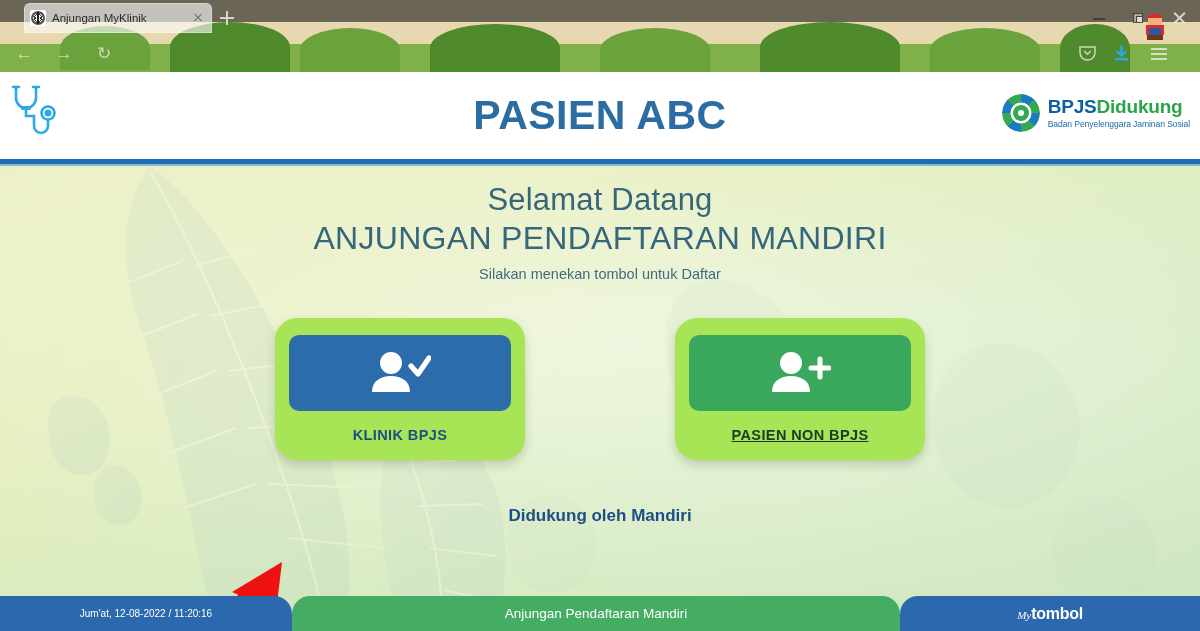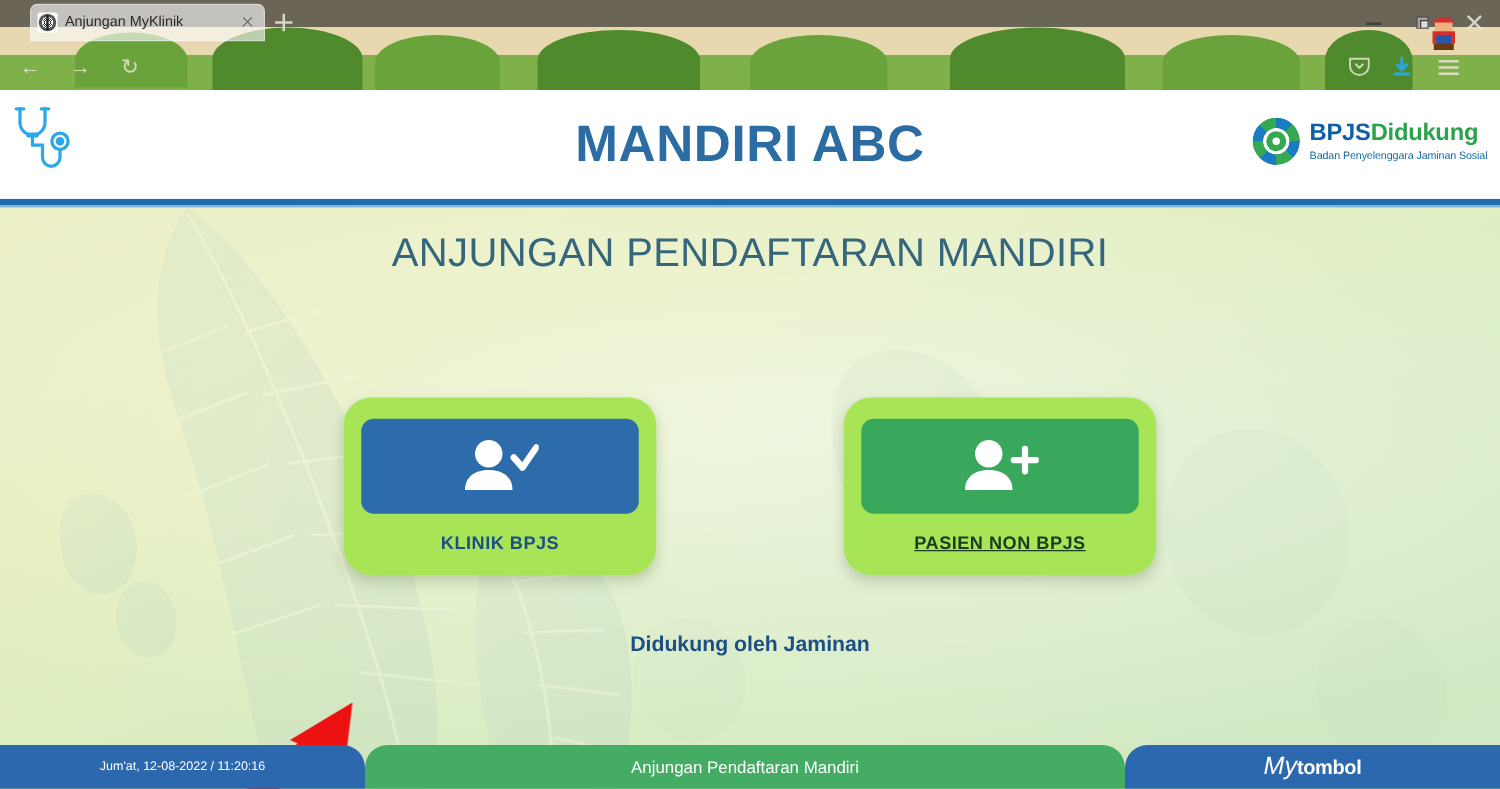--- a/index.html
+++ b/index.html
@@ -395,23 +395,23 @@
   }
   #foot-right {
     flex: 1 1 auto;
     background: #2b68ad;
     border-radius: 18px 0 0 0;
     display: flex; align-items: center; justify-content: center;
     color: #fff;
   }
   #myklinik-logo { font-size: 16px; }
   #myklinik-logo .script {
-    font-family: Liberation Sans, sans-serif;
+    font-family: Liberation Serif, serif;
     font-style: italic;
-    font-size: 20px;
+    font-size: 11px;
   }
   #myklinik-logo .bold { font-weight: 700; letter-spacing: -.3px; }
 </style>
 </head>
 <body>
 
 <div id="desktop">
 
   <div class="desk-bush" style="left:60px; top:26px; width:90px; height:44px;"></div>
   <div class="desk-bush dark" style="left:170px; top:22px; width:120px; height:50px;"></div>
@@ -531,21 +531,21 @@
               <line x1="5" y1="5" x2="11" y2="5"></line>
               <line x1="25" y1="5" x2="31" y2="5"></line>
               <path d="M18 26 V34"></path>
               <path d="M18 34 H26 V44 A7 7 0 0 0 40 44 V38"></path>
               <circle cx="40" cy="31" r="6.5"></circle>
               <circle cx="40" cy="31" r="2.2" fill="#2aa8e8"></circle>
             </g>
             <rect x="13" y="24" width="10" height="4" rx="1.6" fill="#2aa8e8"></rect>
           </svg>
         </div>
-        <div id="clinic-title">MANDIRI ABC</div>
+        <div id="clinic-title">PASIEN ABC</div>
         <div id="bpjs-logo">
           <div id="bpjs-mark">
             <span class="ring"></span>
               <span class="core"></span>
           </div>
           <div id="bpjs-words">
             <div id="bpjs-name">
               <span class="b">BPJS</span><span class="k">Didukung</span>
             </div>
             <div id="bpjs-tag">Badan Penyelenggara Jaminan Sosial</div>
@@ -576,21 +576,23 @@
           </g>
           <g stroke="#f4f7e2" stroke-width="2.2" fill="none" opacity="0.9">
             <path d="M150 5 C200 90 250 210 290 330 C310 390 320 430 325 463"></path>
             <path d="M195 100 l70 -20 M210 150 l80 -16 M228 205 l86 -10 M248 262 l92 -4 M268 318 l96 4 M288 372 l96 10"></path>
             <path d="M182 95 l-55 22 M198 148 l-62 24 M216 205 l-66 26 M236 262 l-70 26 M256 318 l-72 24"></path>
             <path d="M400 270 c28 60 40 130 44 190 M408 300 l60 -8 M418 340 l66 -2 M430 382 l66 8 M444 424 l62 14"></path>
           </g>
         </svg>
 
         <div id="welcome-block">
+          <div id="welcome-1">Selamat Datang</div>
           <div id="welcome-2">ANJUNGAN PENDAFTARAN MANDIRI</div>
+          <div id="welcome-3">Silakan menekan tombol untuk Daftar</div>
         </div>
 
         <div id="cards">
 
           <div class="card">
             <div class="card-panel panel-bpjs">
               <svg width="62" height="46" viewBox="0 0 62 46">
                 <circle cx="22" cy="13" r="11" fill="#ffffff"></circle>
                 <path d="M3 42 C3 31 11.5 26 22 26 C32.5 26 41 31 41 42 Z" fill="#ffffff"></path>
                 <polyline points="42,16 49,24 60,8" fill="none" stroke="#ffffff" stroke-width="5.2" stroke-linecap="round" stroke-linejoin="round"></polyline>
@@ -606,21 +608,21 @@
                 <path d="M3 42 C3 31 11.5 26 22 26 C32.5 26 41 31 41 42 Z" fill="#ffffff"></path>
                 <line x1="51" y1="9" x2="51" y2="27" stroke="#ffffff" stroke-width="5" stroke-linecap="round"></line>
                 <line x1="42" y1="18" x2="60" y2="18" stroke="#ffffff" stroke-width="5" stroke-linecap="round"></line>
               </svg>
             </div>
             <div class="card-label label-non">PASIEN NON BPJS</div>
           </div>
 
         </div>
 
-        <div id="supported-by">Didukung oleh Jaminan</div>
+        <div id="supported-by">Didukung oleh Mandiri</div>
 
         <svg id="annot-arrow" viewBox="0 0 160 190">
           <g fill="#ee1111">
             <path d="M8 182 L104 96 L104 96 Z" stroke="#ee1111" stroke-width="17" stroke-linecap="round"></path>
             <polygon points="132,66 126,116 82,96"></polygon>
           </g>
         </svg>
 
         <div id="footer">
           <div id="foot-left">Jum'at, 12-08-2022 / 11:20:16</div>

